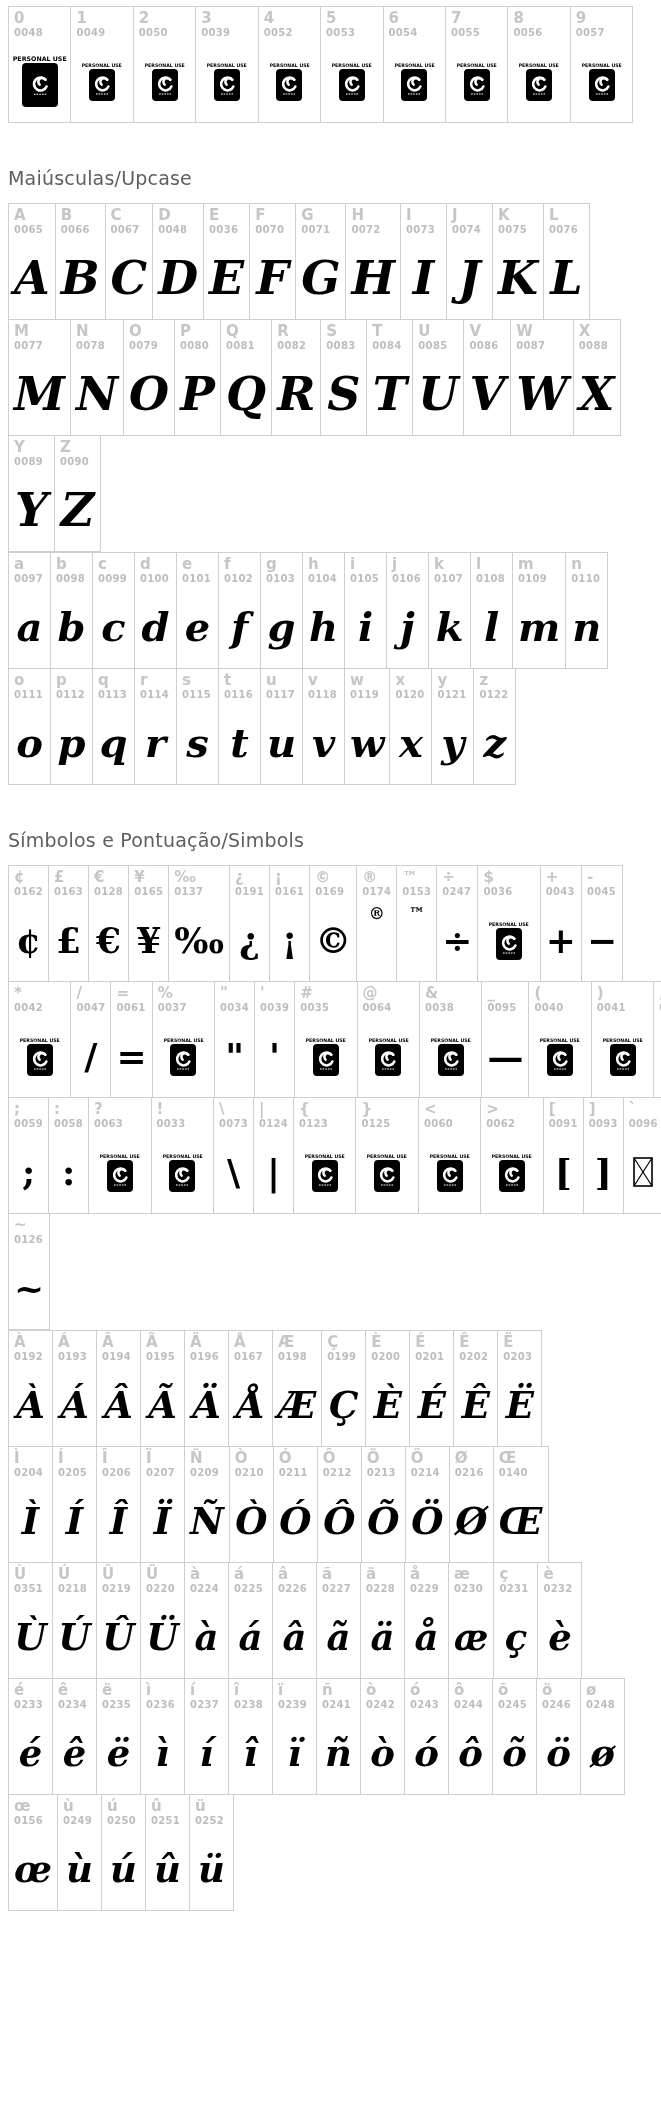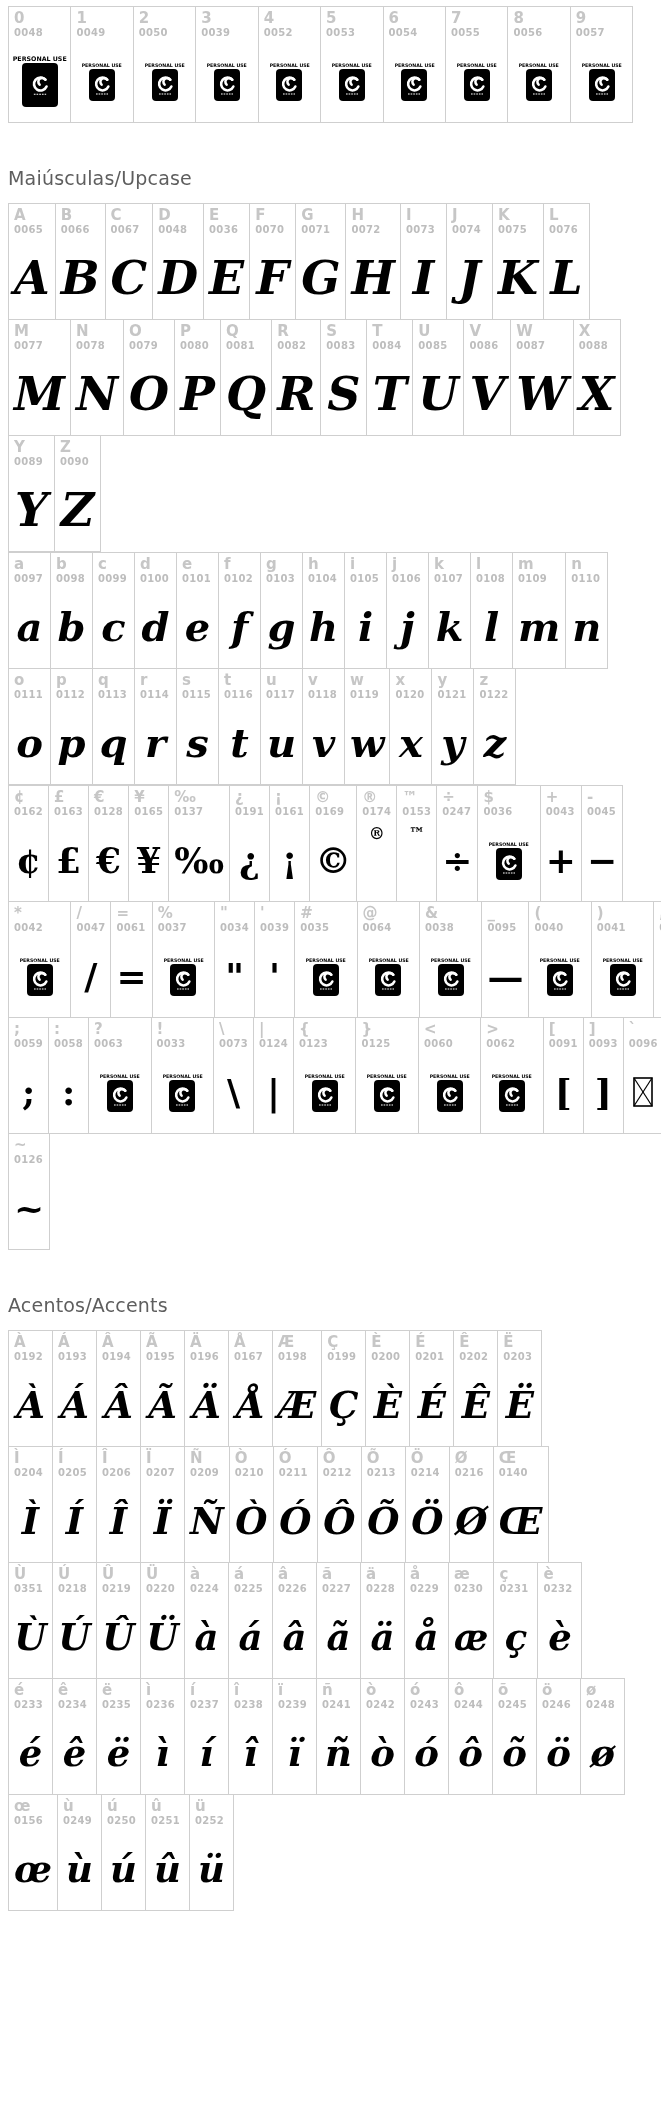--- a/index.html
+++ b/index.html
@@ -585,20 +585,21 @@
             <div class="ch">z</div>
             <div class="code">0122</div>
             <div class="glyph">
               <span class="gchar">z</span>
             </div>
           </div>
         </div>
       </div>
     </section>
     <section class="section section-symbols">
+      <h2 class="section-title">Símbolos e Pontuação/Simbols</h2>
       <div class="grid">
         <div class="row">
           <div class="cell">
             <div class="ch">¢</div>
             <div class="code">0162</div>
             <div class="glyph">
               <span class="gchar">¢</span>
             </div>
           </div>
           <div class="cell">
@@ -1012,21 +1013,20 @@
             <div class="ch">~</div>
             <div class="code">0126</div>
             <div class="glyph">
               <span class="gchar">~</span>
             </div>
           </div>
         </div>
       </div>
     </section>
     <section class="section section-accents">
-      <h2 class="section-title">Acentos/Accents</h2>
       <div class="grid">
         <div class="row">
           <div class="cell">
             <div class="ch">À</div>
             <div class="code">0192</div>
             <div class="glyph">
               <span class="gchar">À</span>
             </div>
           </div>
           <div class="cell">

